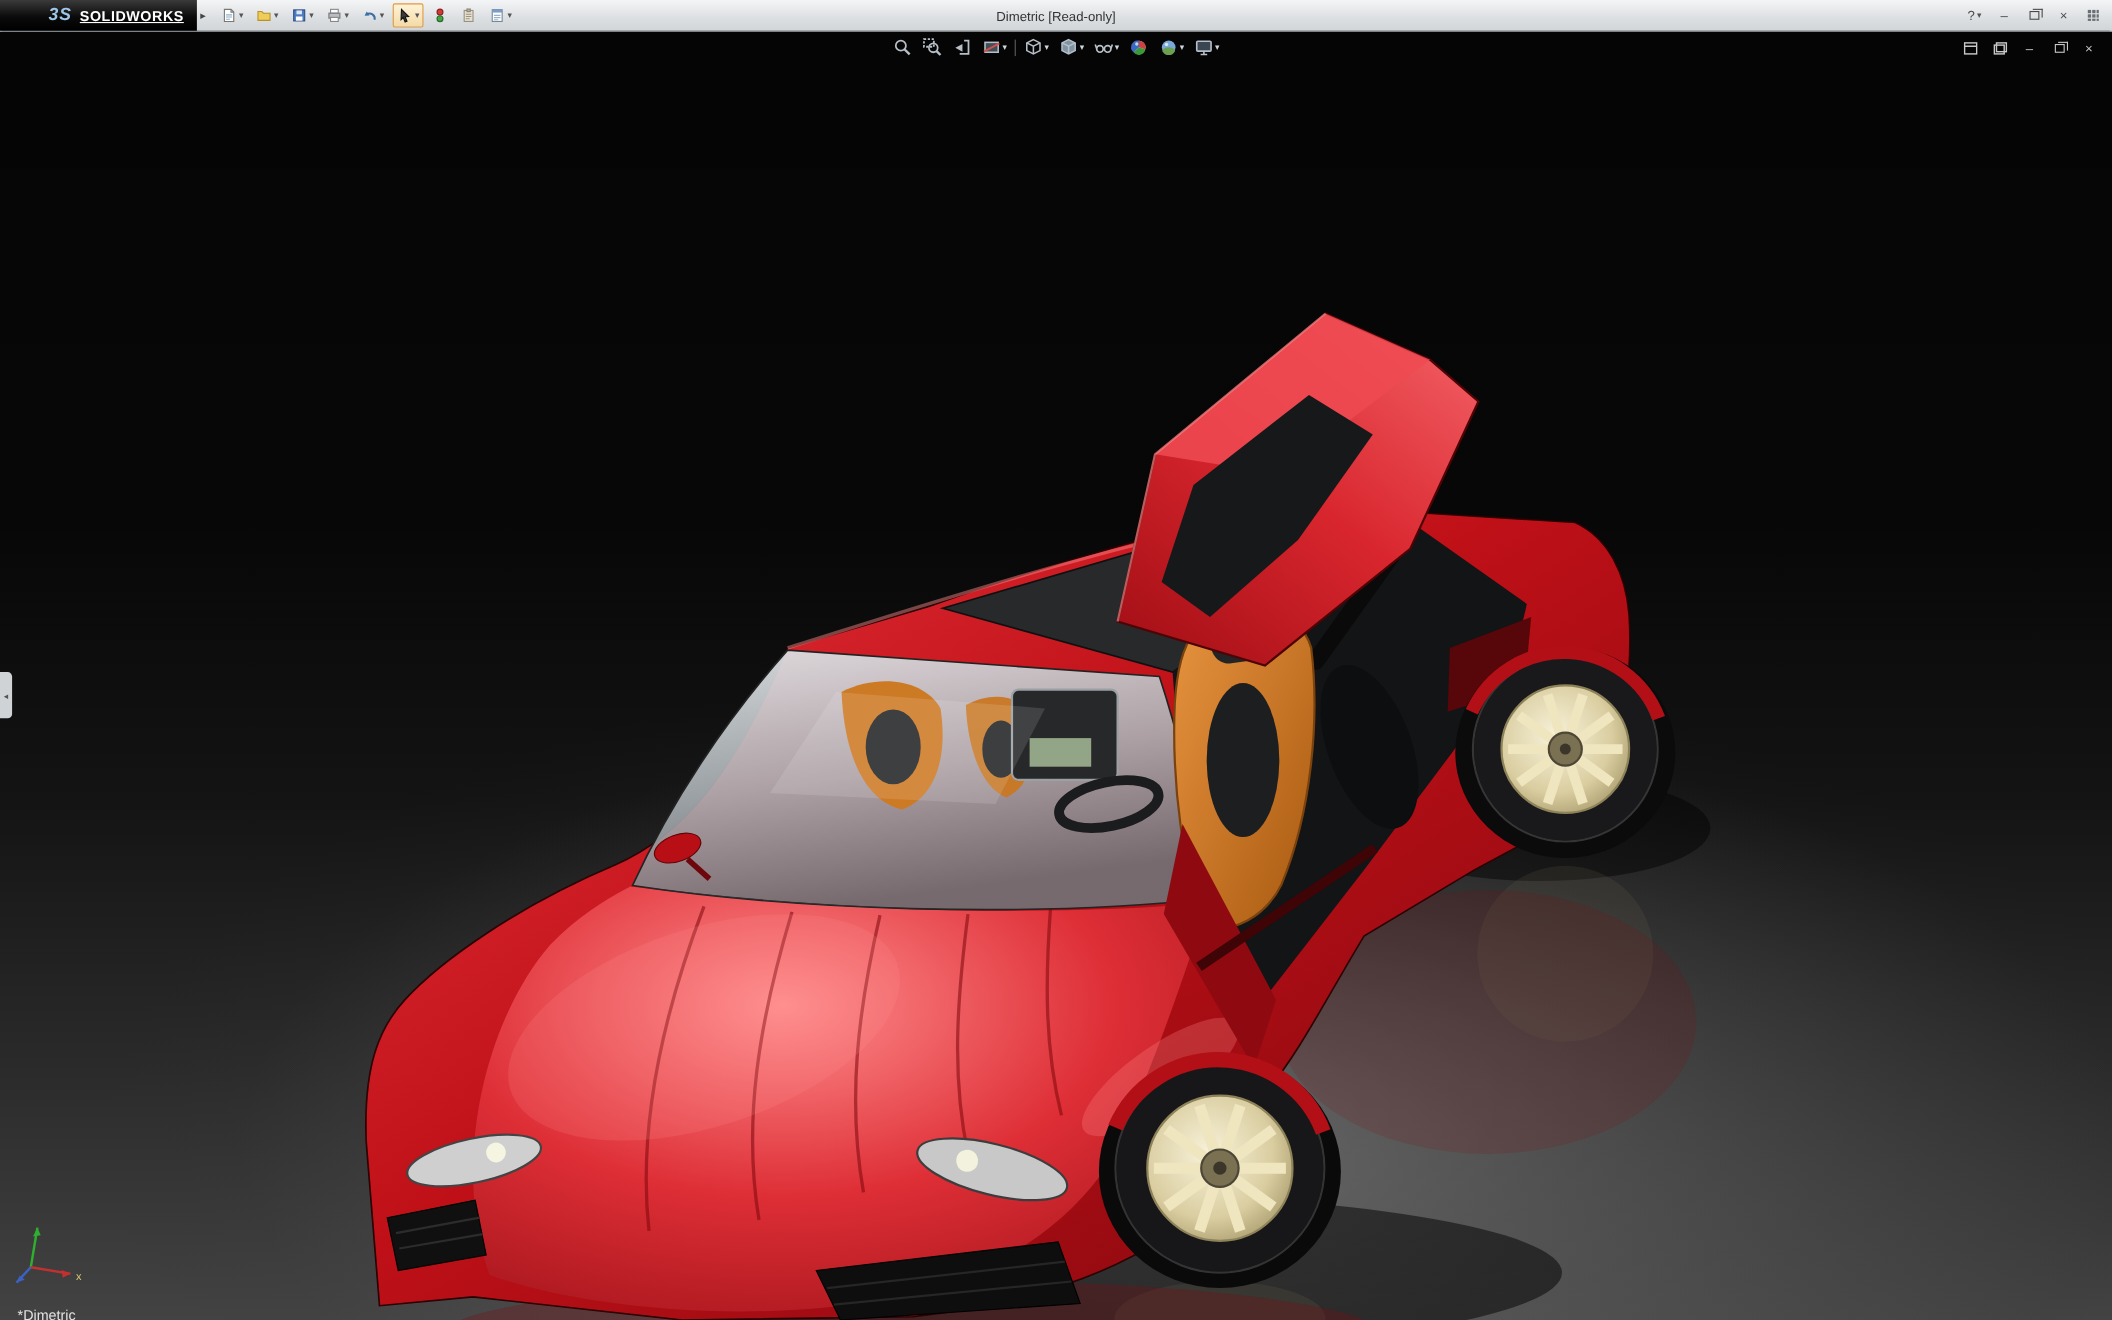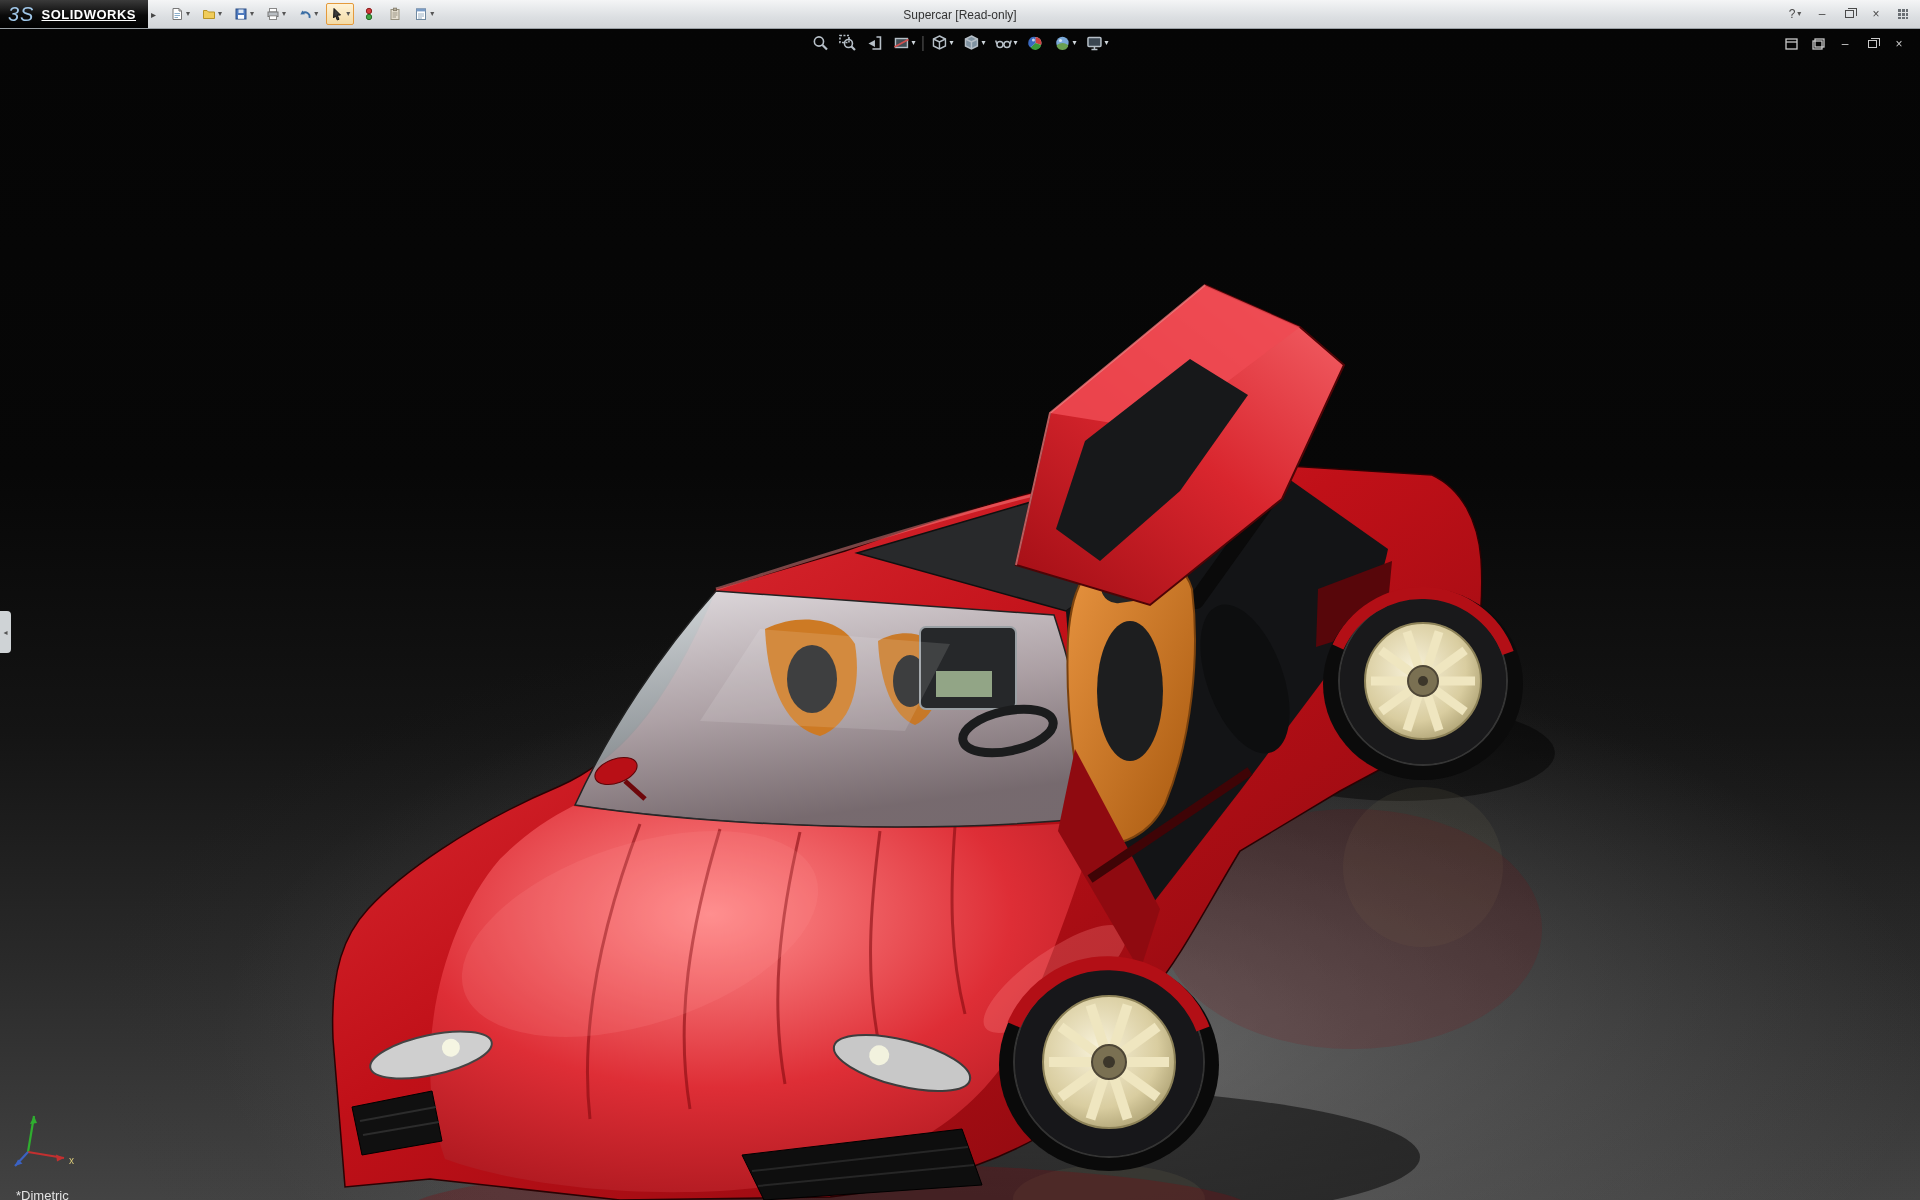--- a/index.html
+++ b/index.html
@@ -7,21 +7,21 @@
               font-family:"Liberation Sans", sans-serif; }
   .page { width:1920px; height:1200px; position:relative;
           box-shadow: inset 2px 0 0 #c6cacd, inset -2px 0 0 #c6cacd; }
 
   
   .titlebar { height:29px; width:100%; display:flex; align-items:center;
     background:linear-gradient(#f4f5f6,#dcdfe2 60%,#d2d5d8);
     border-bottom:1px solid #9aa0a5; position:relative; font-size:12px; color:#333; }
   .brand { height:100%; display:flex; align-items:center; gap:7px; padding:0 12px 0 8px;
     background:linear-gradient(#3a3a3a,#0a0a0a 55%,#000); color:#fff; }
-  .logo-3s { font-style:italic; font-weight:normal; font-size:20px; color:#9fc6e8; letter-spacing:1px; }
+  .logo-3s { font-style:italic; font-weight:bold; font-size:16px; color:#9fc6e8; letter-spacing:1px;margin-left:36px; }
   .brand-text { font-weight:bold; font-size:13px; letter-spacing:.5px; color:#fff;text-decoration:underline; }
   .flyout { color:#444; font-size:10px; padding:0 6px 0 3px; }
   .tb { display:flex; align-items:center; gap:4px; padding-left:4px; }
   .tb-btn { height:22px; display:inline-flex; align-items:center; gap:2px; padding:0 3px;
     border:1px solid transparent; border-radius:2px; }
   .tb-btn.active { border-color:#e49a3c; background:linear-gradient(#fff3d8,#f3dba6); }
   .caret { font-size:8px; color:#555; line-height:1; }
   .title-center { position:absolute; left:0; right:0; top:0; height:29px; display:flex;
     align-items:center; justify-content:center; color:#333; pointer-events:none; font-size:12px; }
   .tb-right { margin-left:auto; display:flex; align-items:center; gap:9px; padding-right:8px; z-index:2; }
@@ -137,21 +137,21 @@
           <rect x="2.5" y="1.8" width="9" height="10.7" fill="#ffffff" stroke="#7089a0"></rect>
           <rect x="2.5" y="1.8" width="9" height="2.6" fill="#7a9cc6"></rect>
           <line x1="4" y1="7" x2="10" y2="7" stroke="#9ab0c4"></line>
           <line x1="4" y1="9" x2="10" y2="9" stroke="#9ab0c4"></line>
           <line x1="4" y1="11" x2="8" y2="11" stroke="#9ab0c4"></line>
         </svg>
         <span class="caret">▾</span>
       </span>
     </div>
 
-    <div class="title-center">Supercar [Read-only]</div>
+    <div class="title-center">Dimetric [Read-only]</div>
 
     <div class="tb-right">
       <span class="win-btn">
         <span>?</span>
         <span class="caret">▾</span>
       </span>
       <span class="win-btn">–</span>
       <span class="win-btn">
           <span class="restore-box"></span>
         </span>

